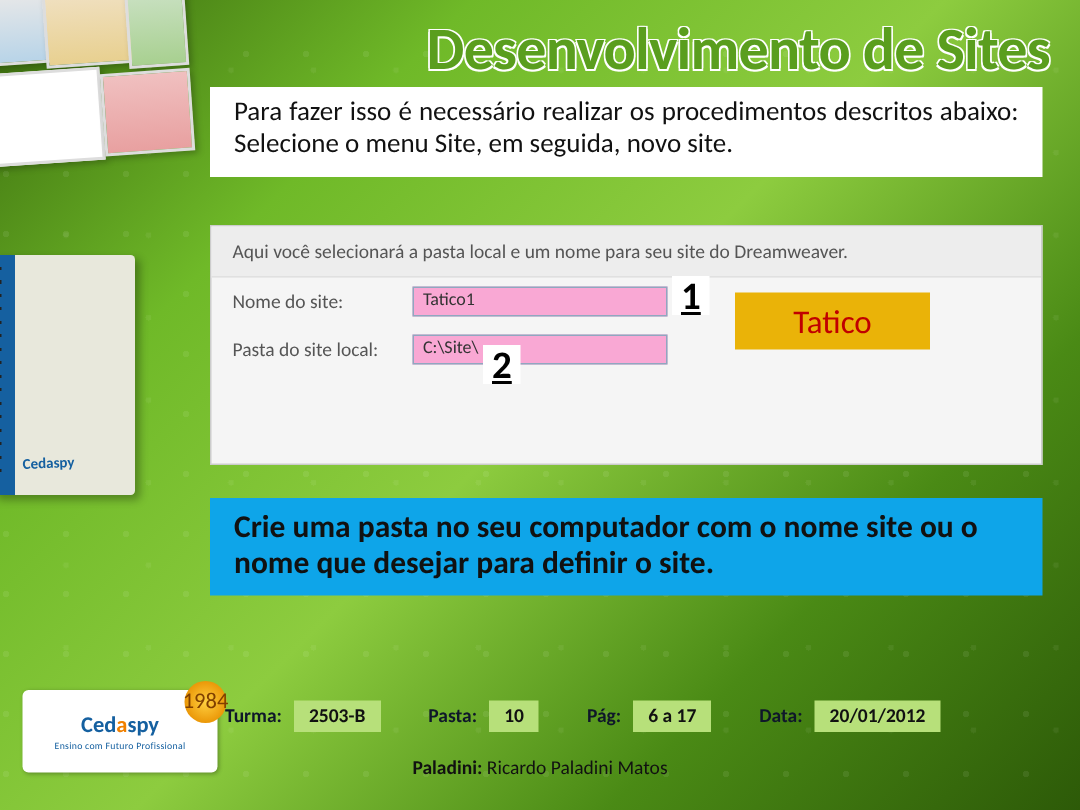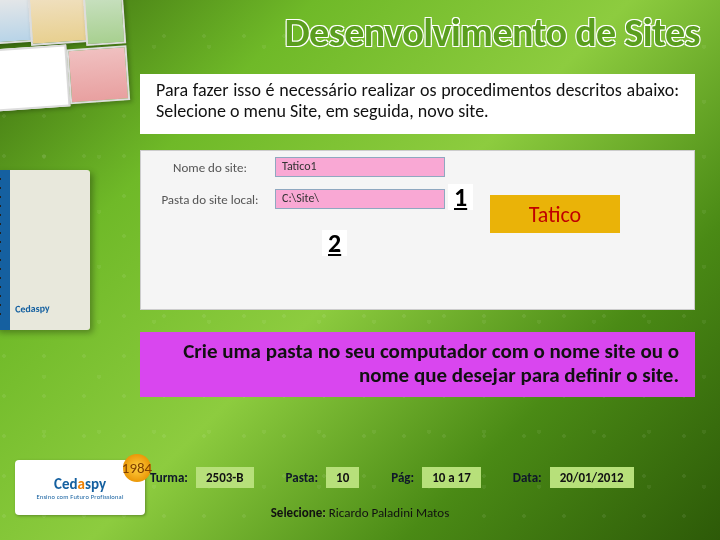--- a/index.html
+++ b/index.html
@@ -64,21 +64,20 @@
     letter-spacing: -0.5px;
   }
   .white-panel {
     position: absolute;
     top: 58px; left: 140px; right: 25px;
     background: #fff;
     padding: 6px 16px 12px 16px;
     font-size: 18px; color: #111;
     text-align: justify;
     line-height: 1.18;
-    margin-top: 16px;
   }
   .white-panel.instruction { height: auto; }
 
   .dw-panel {
     position: absolute;
     top: 150px; left: 140px; right: 25px;
     height: 160px;
     background: #f5f5f5;
     border: 1px solid #ccc;
   }
@@ -86,21 +85,21 @@
     background: #ededed;
     padding: 10px 14px 8px 14px;
     font-size: 13px; color: #555;
     border-bottom: 1px solid #e0e0e0;
   }
   .dw-row {
     display: flex; align-items: center;
     padding: 6px 14px;
     font-size: 13px; color: #555;
   }
-  .dw-label { width: 120px; text-align: center; padding-right: 10px; }
+  .dw-label { width: 120px; text-align: left; padding-right: 10px; }
   .dw-input {
     flex: 0 0 170px; height: 20px;
     background: #f9a8d4; border: 1px solid #8fa8c0;
     padding: 1px 6px; font-size: 12px; color: #333;
   }
   .marker {
     position: absolute;
     background: #fff;
     font-size: 26px; font-weight: bold;
     color: #000;
@@ -115,24 +114,24 @@
     top: 195px; left: 490px;
     width: 130px; height: 38px;
     background: #eab308;
     font-size: 22px; color: #c00000;
     display: flex; align-items: center; justify-content: center;
   }
 
   .instruction2 {
     position: absolute;
     top: 332px; left: 140px; right: 25px;
-    background: #d946ef;
+    background: #0ea5e9;
     padding: 8px 16px 10px 16px;
     font-size: 21px; font-weight: bold; color: #111;
-    text-align: right;
+    text-align: left;
     line-height: 1.12;
   }
 
   .footer-meta {
     position: absolute;
     bottom: 52px; left: 150px; right: 20px;
     display: flex; align-items: center; gap: 8px;
     font-size: 13px;
   }
   .meta-label { font-weight: bold; color: #0f172a; }
@@ -185,20 +184,21 @@
 </div>
 <div class="spiral">
   <div class="spiral-logo">Cedaspy</div>
 </div>
 
 <div class="title">Desenvolvimento de Sites</div>
 
 <div class="white-panel instruction">Para fazer isso é necessário realizar os procedimentos descritos abaixo: Selecione o menu Site, em seguida, novo site.</div>
 
 <div class="dw-panel">
+  <div class="dw-header">Aqui você selecionará a pasta local e um nome para seu site do Dreamweaver.</div>
   <div class="dw-row">
     <div class="dw-label">Nome do site:</div>
     <div class="dw-input">Tatico1</div>
   </div>
   <div class="dw-row">
     <div class="dw-label">Pasta do site local:</div>
     <div class="dw-input">C:\Site\</div>
   </div>
 </div>
 
@@ -209,30 +209,30 @@
 <div class="instruction2">Crie uma pasta no seu computador com o nome site ou o nome que desejar para definir o site.</div>
 
 <div class="footer-meta">
   <span class="meta-label">Turma:</span>
   <span class="meta-box">2503-B</span>
   <span style="width:16px"></span>
   <span class="meta-label">Pasta:</span>
   <span class="meta-box">10</span>
   <span style="width:16px"></span>
   <span class="meta-label">Pág:</span>
-  <span class="meta-box">10 a 17</span>
+  <span class="meta-box">6 a 17</span>
   <span style="width:16px"></span>
   <span class="meta-label">Data:</span>
   <span class="meta-box">20/01/2012</span>
 </div>
 
 <div class="logo-block">
   <div class="logo-text">
     <span>Ced</span><span class="orange">a</span><span>spy</span>
   </div>
   <div class="logo-sub">Ensino com Futuro Profissional</div>
   <div class="logo-badge">1984</div>
 </div>
 
 <div class="instructor">
-  <b>Selecione:</b>
+  <b>Paladini:</b>
   <span>Ricardo Paladini Matos</span>
 </div>
 
 </body></html>

